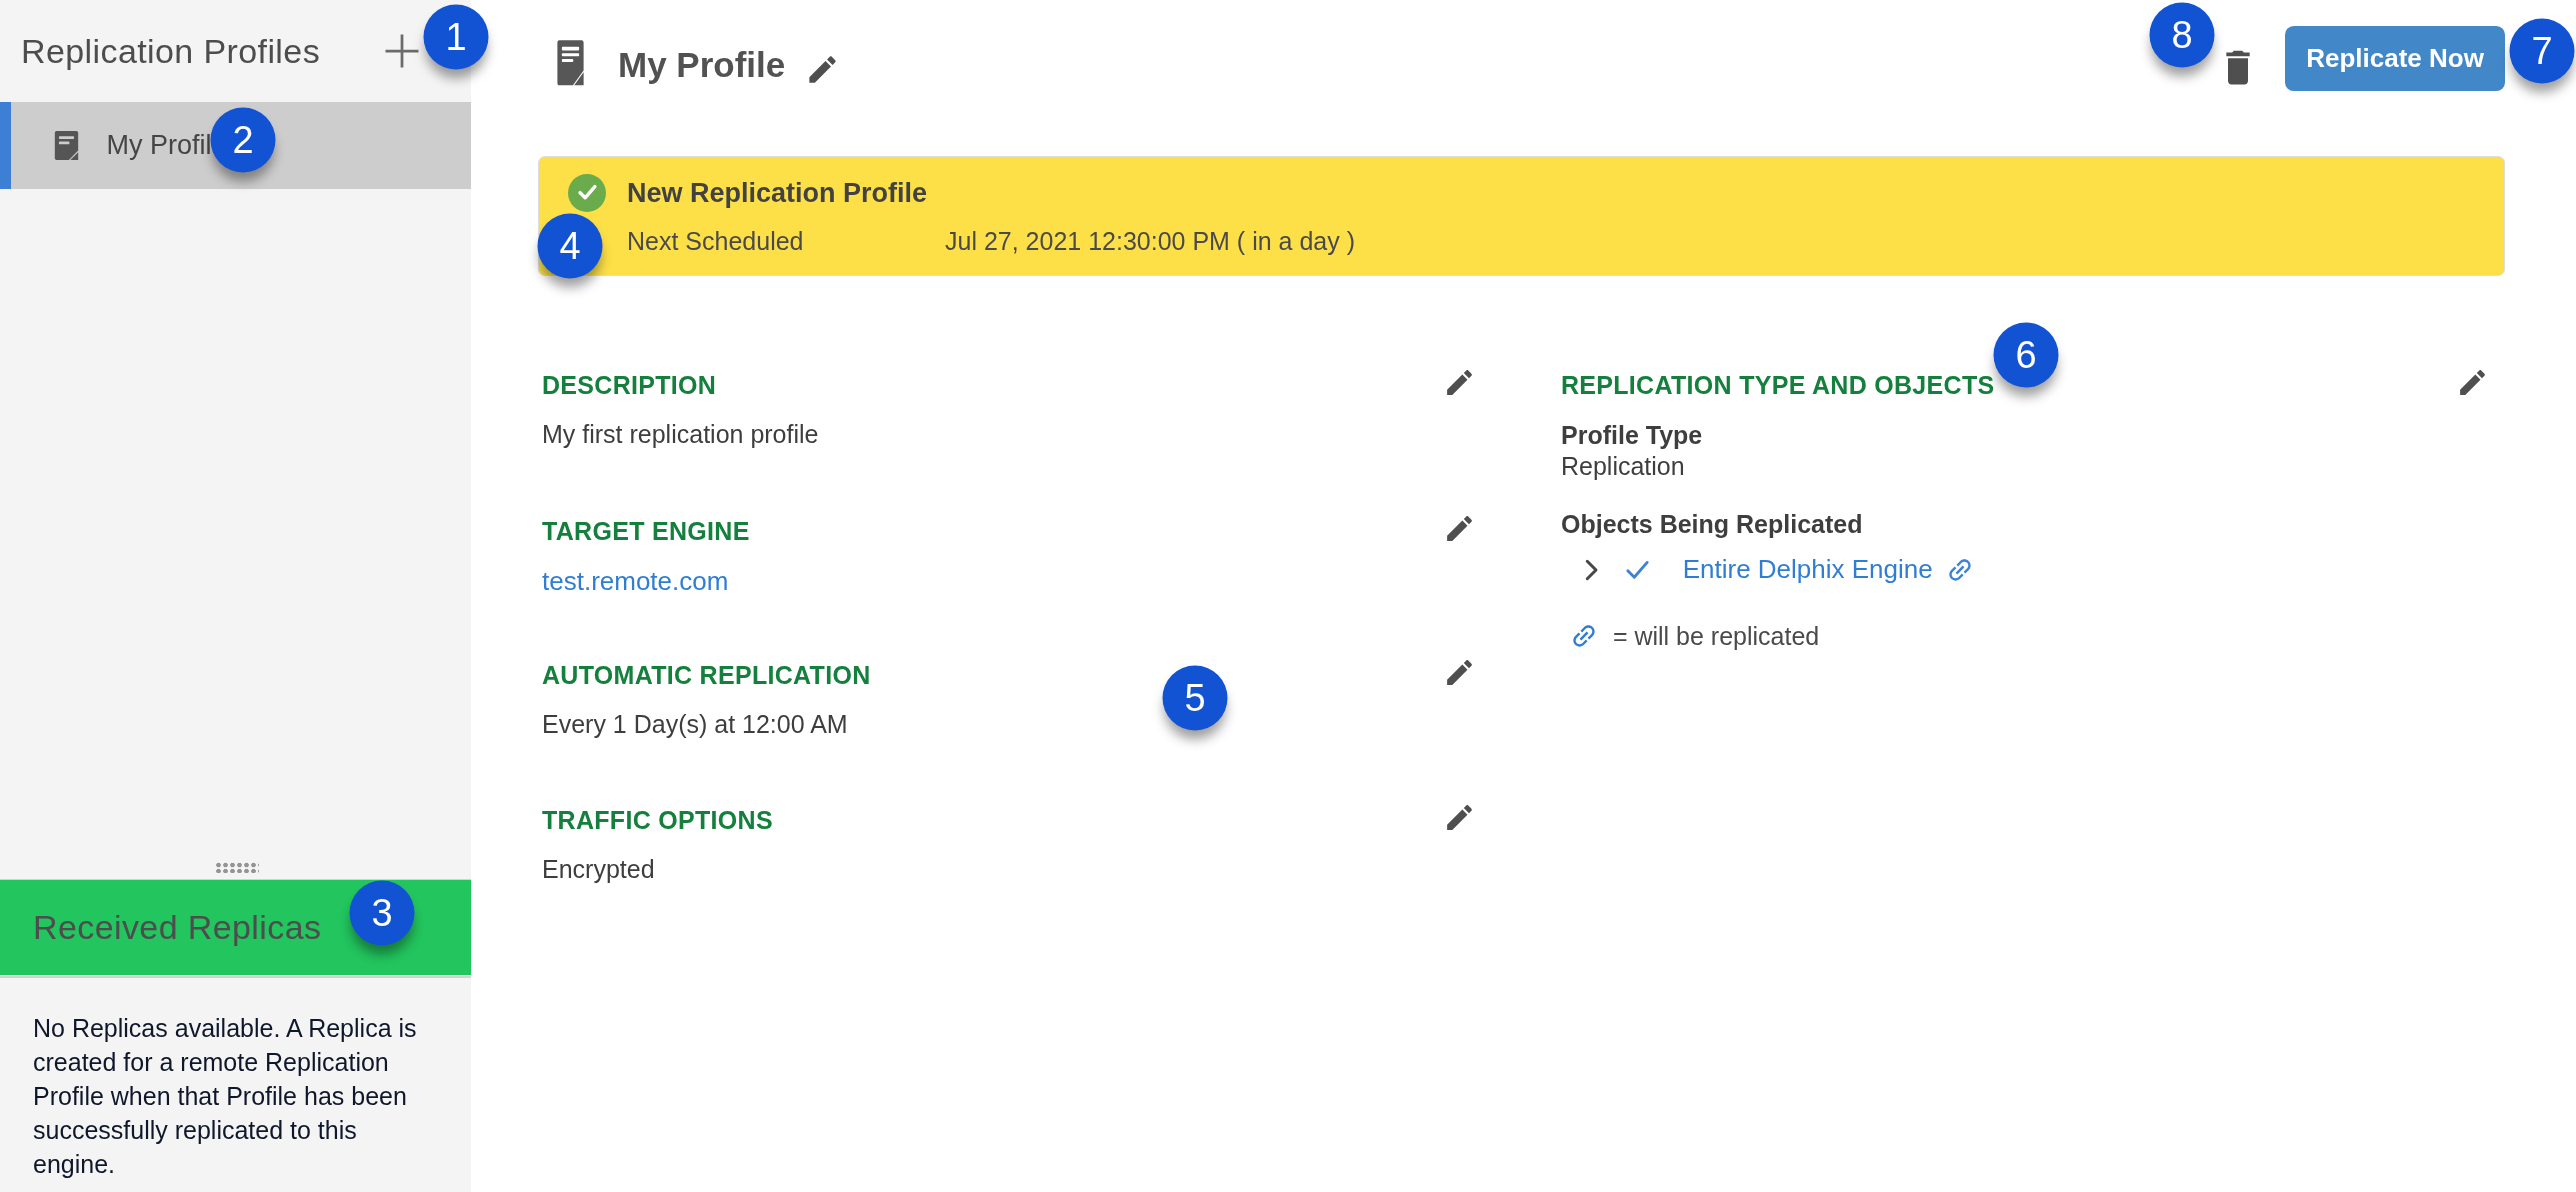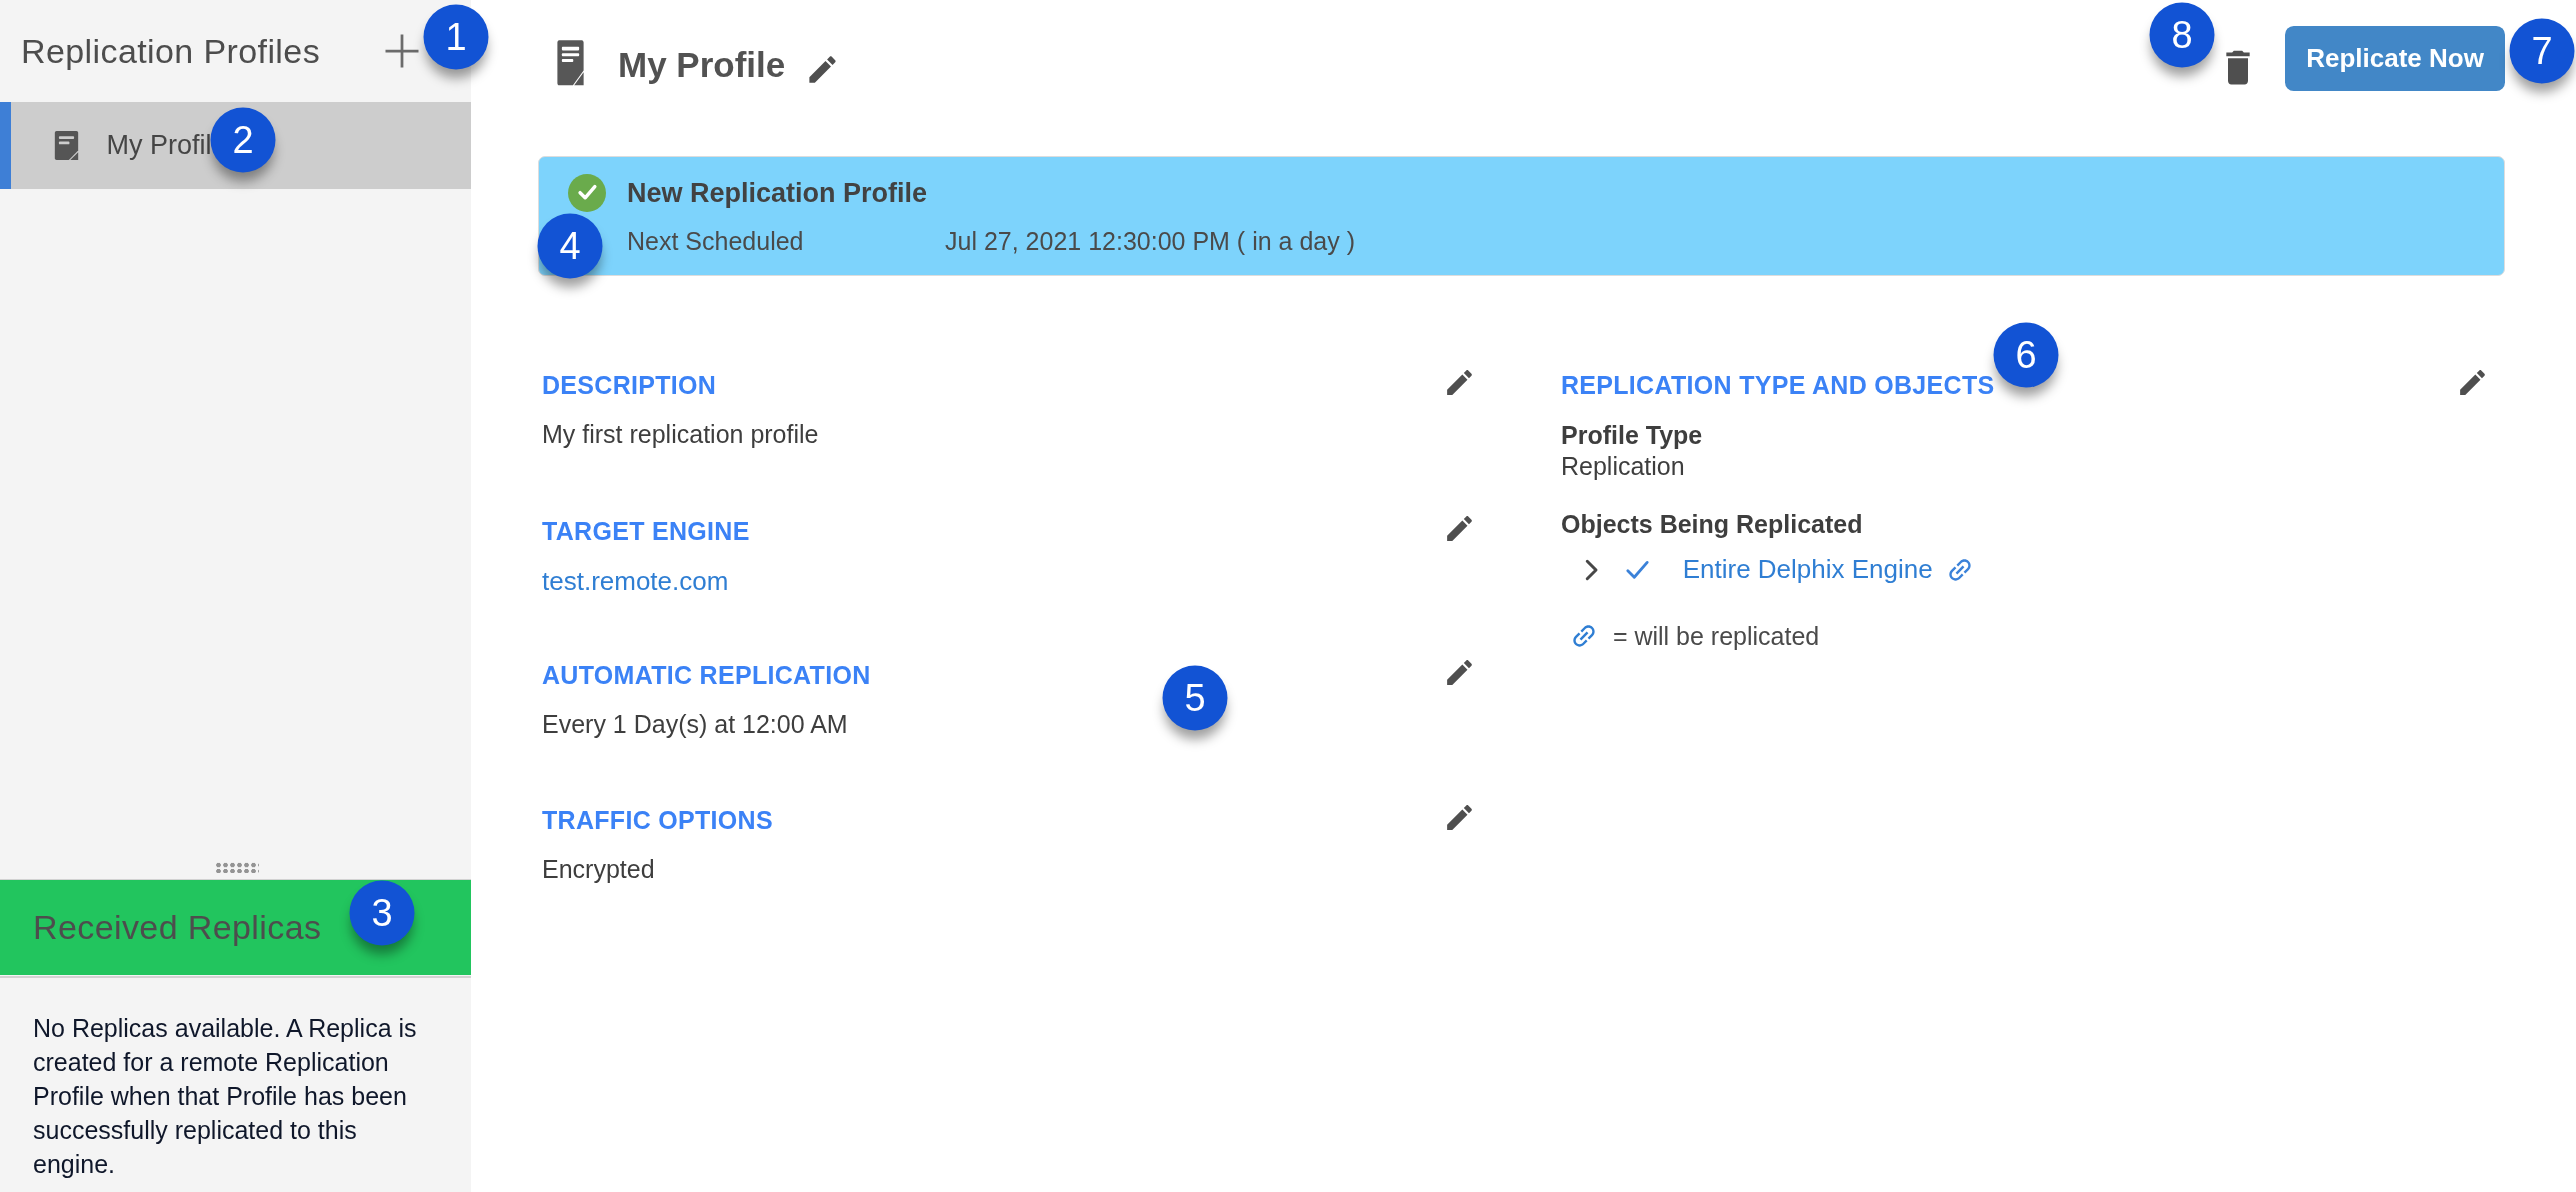--- a/index.html
+++ b/index.html
@@ -35,32 +35,32 @@
   .title-edit { position:absolute; left:805px; top:52px; width:35px; height:35px; color:#4f4f4f;
     background:none; border:none; cursor:pointer; padding:0; }
   .trash-btn { position:absolute; left:2218px; top:45px; width:40px; height:45px; color:#4f4f4f;
     background:none; border:none; cursor:pointer; padding:0; }
   .replicate-btn { position:absolute; left:2285px; top:26px; width:220px; height:65px;
     background:#4287c7; border:none; border-radius:8.7px; color:#ffffff;
     font-size:26px; font-weight:bold; font-family:inherit; cursor:pointer; }
 
   
   .status-card { position:absolute; left:538px; top:156px; width:1967px; height:120px;
-    background:#7dd3fc; border:1.7px solid #dddddd; border-radius:7px; }
+    background:#fde047; border:1.7px solid #dddddd; border-radius:7px; }
   .status-icon { position:absolute; left:29px; top:16.6px; width:38px; height:38px; border-radius:50%;
     background:#6aab4c; display:flex; align-items:center; justify-content:center; }
   .status-icon svg { width:24.4px; height:24.4px; }
   .status-title { position:absolute; left:88px; top:21px; font-size:27px; font-weight:bold; color:#424242; }
   .status-next-label { position:absolute; left:88px; top:70px; font-size:25px; color:#4a4a4a; }
   .status-next-value { position:absolute; left:406px; top:70px; font-size:25px; color:#4a4a4a; }
 
   
   .section { position:absolute; }
   .sec-head { display:flex; justify-content:space-between; align-items:flex-start; }
-  .sec-label { font-size:25px; font-weight:bold; color:#3b82f6; letter-spacing:0.3px; }
+  .sec-label { font-size:25px; font-weight:bold; color:#15803d; letter-spacing:0.3px; }
   .edit-pencil { width:33px; height:33px; color:#4f4f4f; background:none; border:none;
     cursor:pointer; padding:0; margin-top:-5.2px; }
   .sec-value { position:absolute; left:0; top:49px; font-size:25px; color:#3e3e3e; }
   a.link { color:#2f7ed3; text-decoration:none; font-size:26px; cursor:pointer; }
 
   .sub-label { position:absolute; left:0; font-size:25px; font-weight:bold; color:#3e3e3e; }
   .sub-value { position:absolute; left:0; font-size:25px; color:#3e3e3e; }
 
   .object-row { position:absolute; left:15px; top:183px; display:flex; align-items:center; }
   .chevron-btn { width:30px; height:30px; color:#474747; background:none; border:none;

